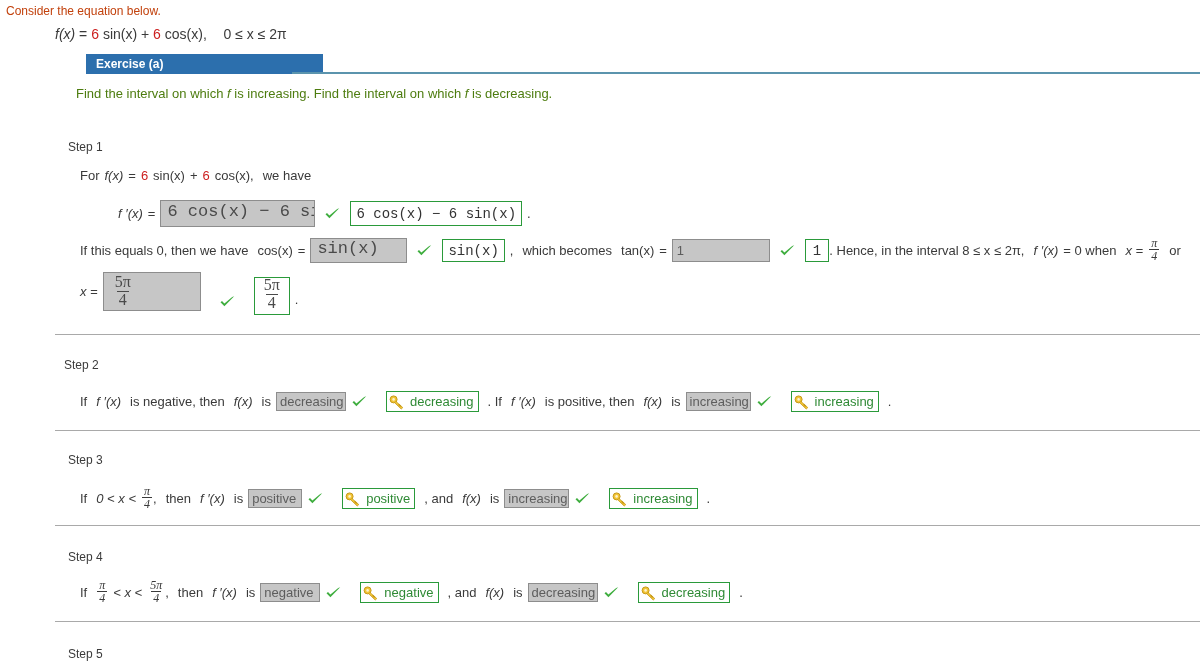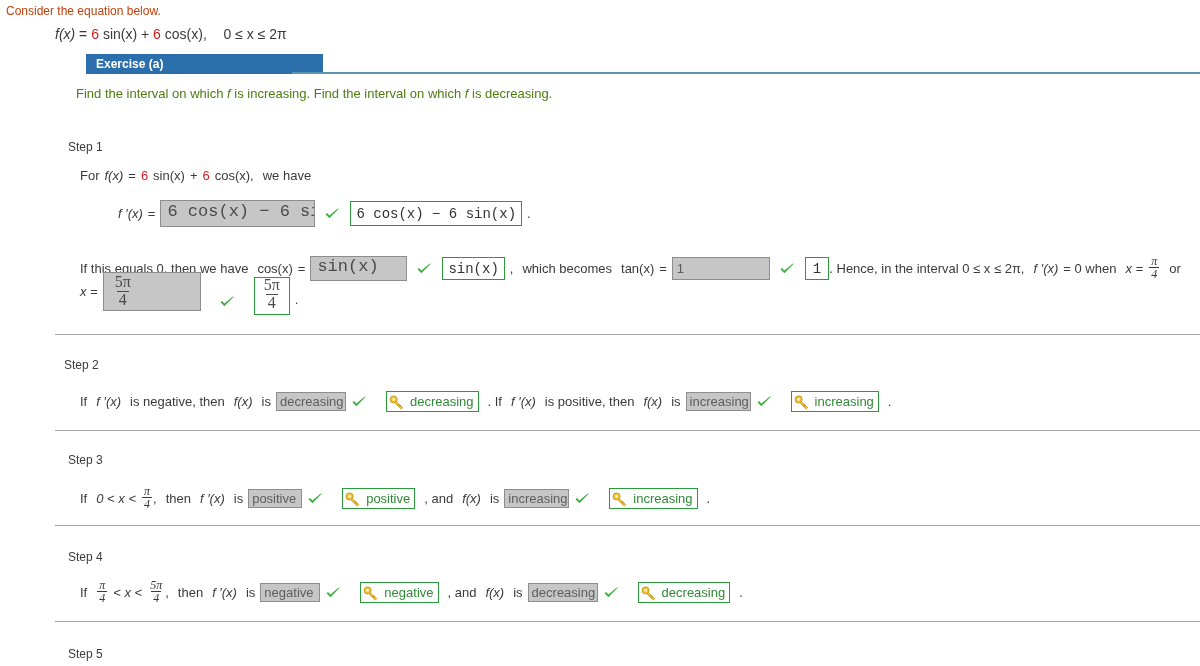--- a/index.html
+++ b/index.html
@@ -237,21 +237,21 @@
     </span>
     <span class="sp3"></span>
 
     <span class="keybox plain" style="height:25px;">
       <span class="mj sm">6 cos(x) − 6 sin(x)</span>
     </span>
     <span class="sp2"></span>
     <span>.</span>
   </div>
 
-  <div class="line" style="left:80px; top:256px;">
+  <div class="line" style="left:80px; top:238px;">
     <span>If this equals 0, then we have</span>
       <span class="sp3"></span>
     <span>cos(x)</span>
       <span class="sp2"></span>
     <span>=</span>
       <span class="sp2"></span>
 
     <span class="ansbox" style="width:97px;height:25px;padding:0 6px;">
       <span class="mj">sin(x)</span>
     </span>
@@ -286,21 +286,21 @@
       <svg viewBox="0 0 17 15" width="17" height="15">
           <path d="M1.5 8.2 L5.4 12.3 L15.2 2.2 L13.2 3.0 L5.4 9.6 L3.0 7.0 Z" fill="#3fae3f"></path>
         </svg>
     </span>
     <span class="sp3"></span>
 
     <span class="keybox plain" style="height:23px;padding:1px 7px;">
       <span class="mj sm">1</span>
     </span>
 
-    <span>. Hence, in the interval 0 ≤ x ≤ 2π,</span>
+    <span>. Hence, in the interval 8 ≤ x ≤ 2π,</span>
       <span class="sp3"></span>
     <span class="ital">f ′(x)</span>
       <span class="sp2"></span>
     <span>= 0  when</span>
       <span class="sp3"></span>
     <span class="ital">x =</span>
       <span class="sp2"></span>
     <span class="frac txt">
       <span class="num">π</span>
       <span class="den">4</span>

